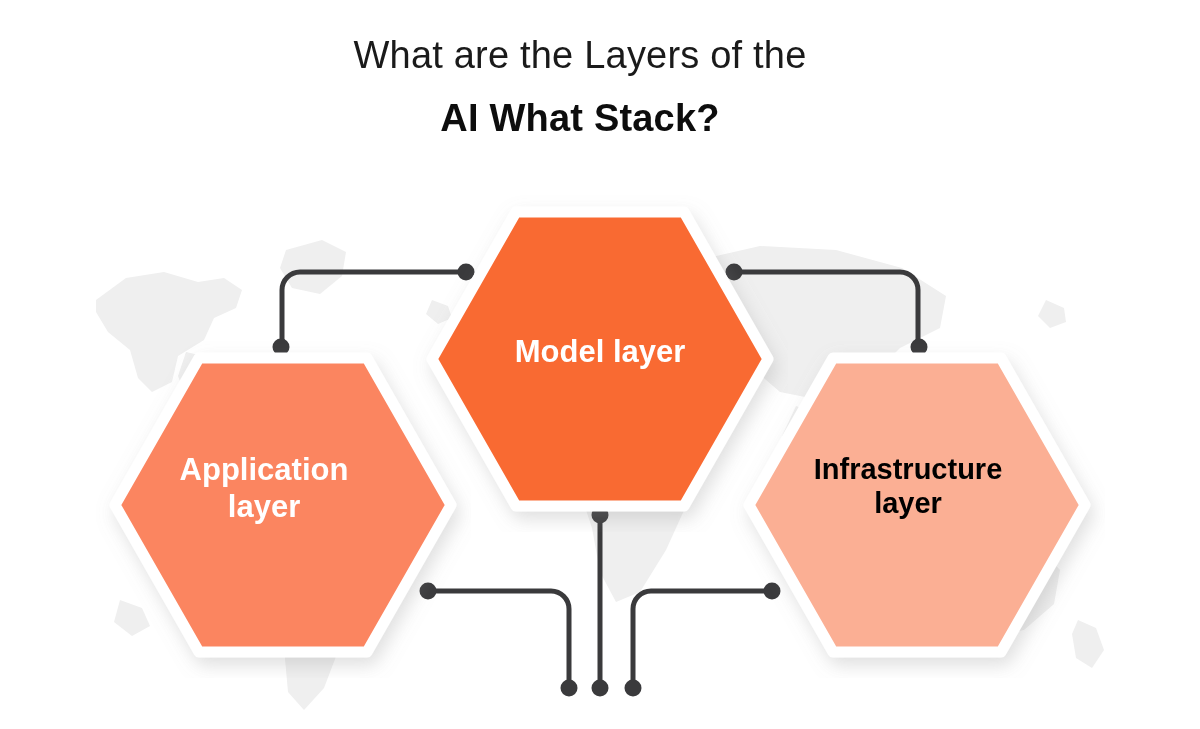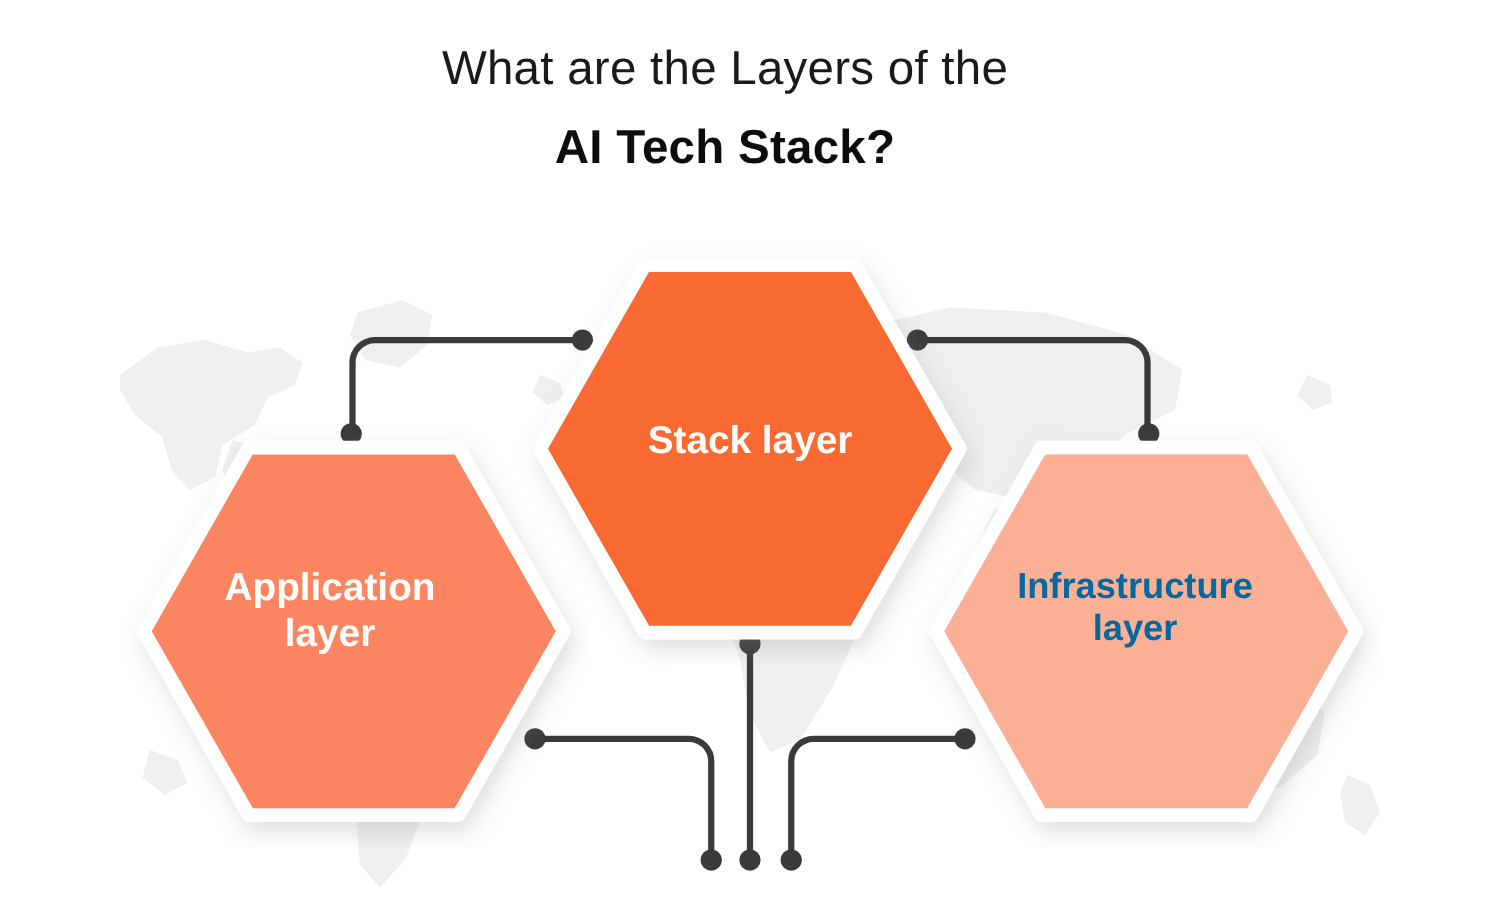--- a/index.html
+++ b/index.html
@@ -87,21 +87,21 @@
     top: 334px;
     width: 320px;
     font-size: 31px;
     color: #ffffff;
   }
   #label-infrastructure {
     left: 758px;
     top: 452px;
     width: 300px;
     font-size: 29px;
-    color: #0369a1;
+    color: #000000;
   }
 </style>
 </head>
 <body>
 
 <div id="canvas">
 
   <svg id="worldmap" viewBox="0 0 1200 729" aria-hidden="true">
     <g fill="#efefef">
 
@@ -130,21 +130,21 @@
 
       <path d="M382 470 l14 4 6 12 -12 8 -12 -10 4 -14z"></path>
       <path d="M432 300 l16 6 4 12 -14 6 -12 -10 6 -14z"></path>
       <path d="M1046 300 l18 8 2 14 -16 6 -12 -12 8 -16z"></path>
       <path d="M120 600 l22 8 8 18 -18 10 -18 -14 6 -22z"></path>
     </g>
   </svg>
 
   <div id="title-block">
     <span id="title-line-1">What are the Layers of the</span>
-    <span id="title-line-2">AI Tech Stack?</span>
+    <span id="title-line-2">AI What Stack?</span>
   </div>
 
   <svg id="connectors" viewBox="0 0 1200 729">
     <g fill="none" stroke="#3a3a3c" stroke-width="5" stroke-linecap="round">
 
       <path d="M466 272 H300 a18 18 0 0 0 -18 18 V344"></path>
 
       <path d="M734 272 H900 a18 18 0 0 1 18 18 V344"></path>
 
       <path d="M600 516 V686"></path>
@@ -179,21 +179,21 @@
 layer</div>
 
   <svg class="hex" style="left:412px; top:186px; width:376px; height:346px;" viewBox="0 0 376 346">
     <defs>
       <filter id="shadow-model" x="-35%" y="-35%" width="170%" height="170%">
         <feDropShadow dx="4" dy="8" stdDeviation="9" flood-color="#8e8e8e" flood-opacity="0.28"></feDropShadow>
       </filter>
     </defs>
     <polygon points="104,26 272,26 356,173 272,320 104,320 20,173" fill="#f96a33" stroke="#ffffff" stroke-width="11" stroke-linejoin="round" filter="url(#shadow-model)"></polygon>
   </svg>
-  <div class="hex-label" id="label-model">Stack layer</div>
+  <div class="hex-label" id="label-model">Model layer</div>
 
   <svg class="hex" style="left:729px; top:332px; width:376px; height:346px;" viewBox="0 0 376 346">
     <defs>
       <filter id="shadow-infra" x="-35%" y="-35%" width="170%" height="170%">
         <feDropShadow dx="4" dy="8" stdDeviation="9" flood-color="#8e8e8e" flood-opacity="0.28"></feDropShadow>
       </filter>
     </defs>
     <polygon points="104,26 272,26 356,173 272,320 104,320 20,173" fill="#fbaf94" stroke="#ffffff" stroke-width="11" stroke-linejoin="round" filter="url(#shadow-infra)"></polygon>
   </svg>
   <div class="hex-label" id="label-infrastructure">Infrastructure

